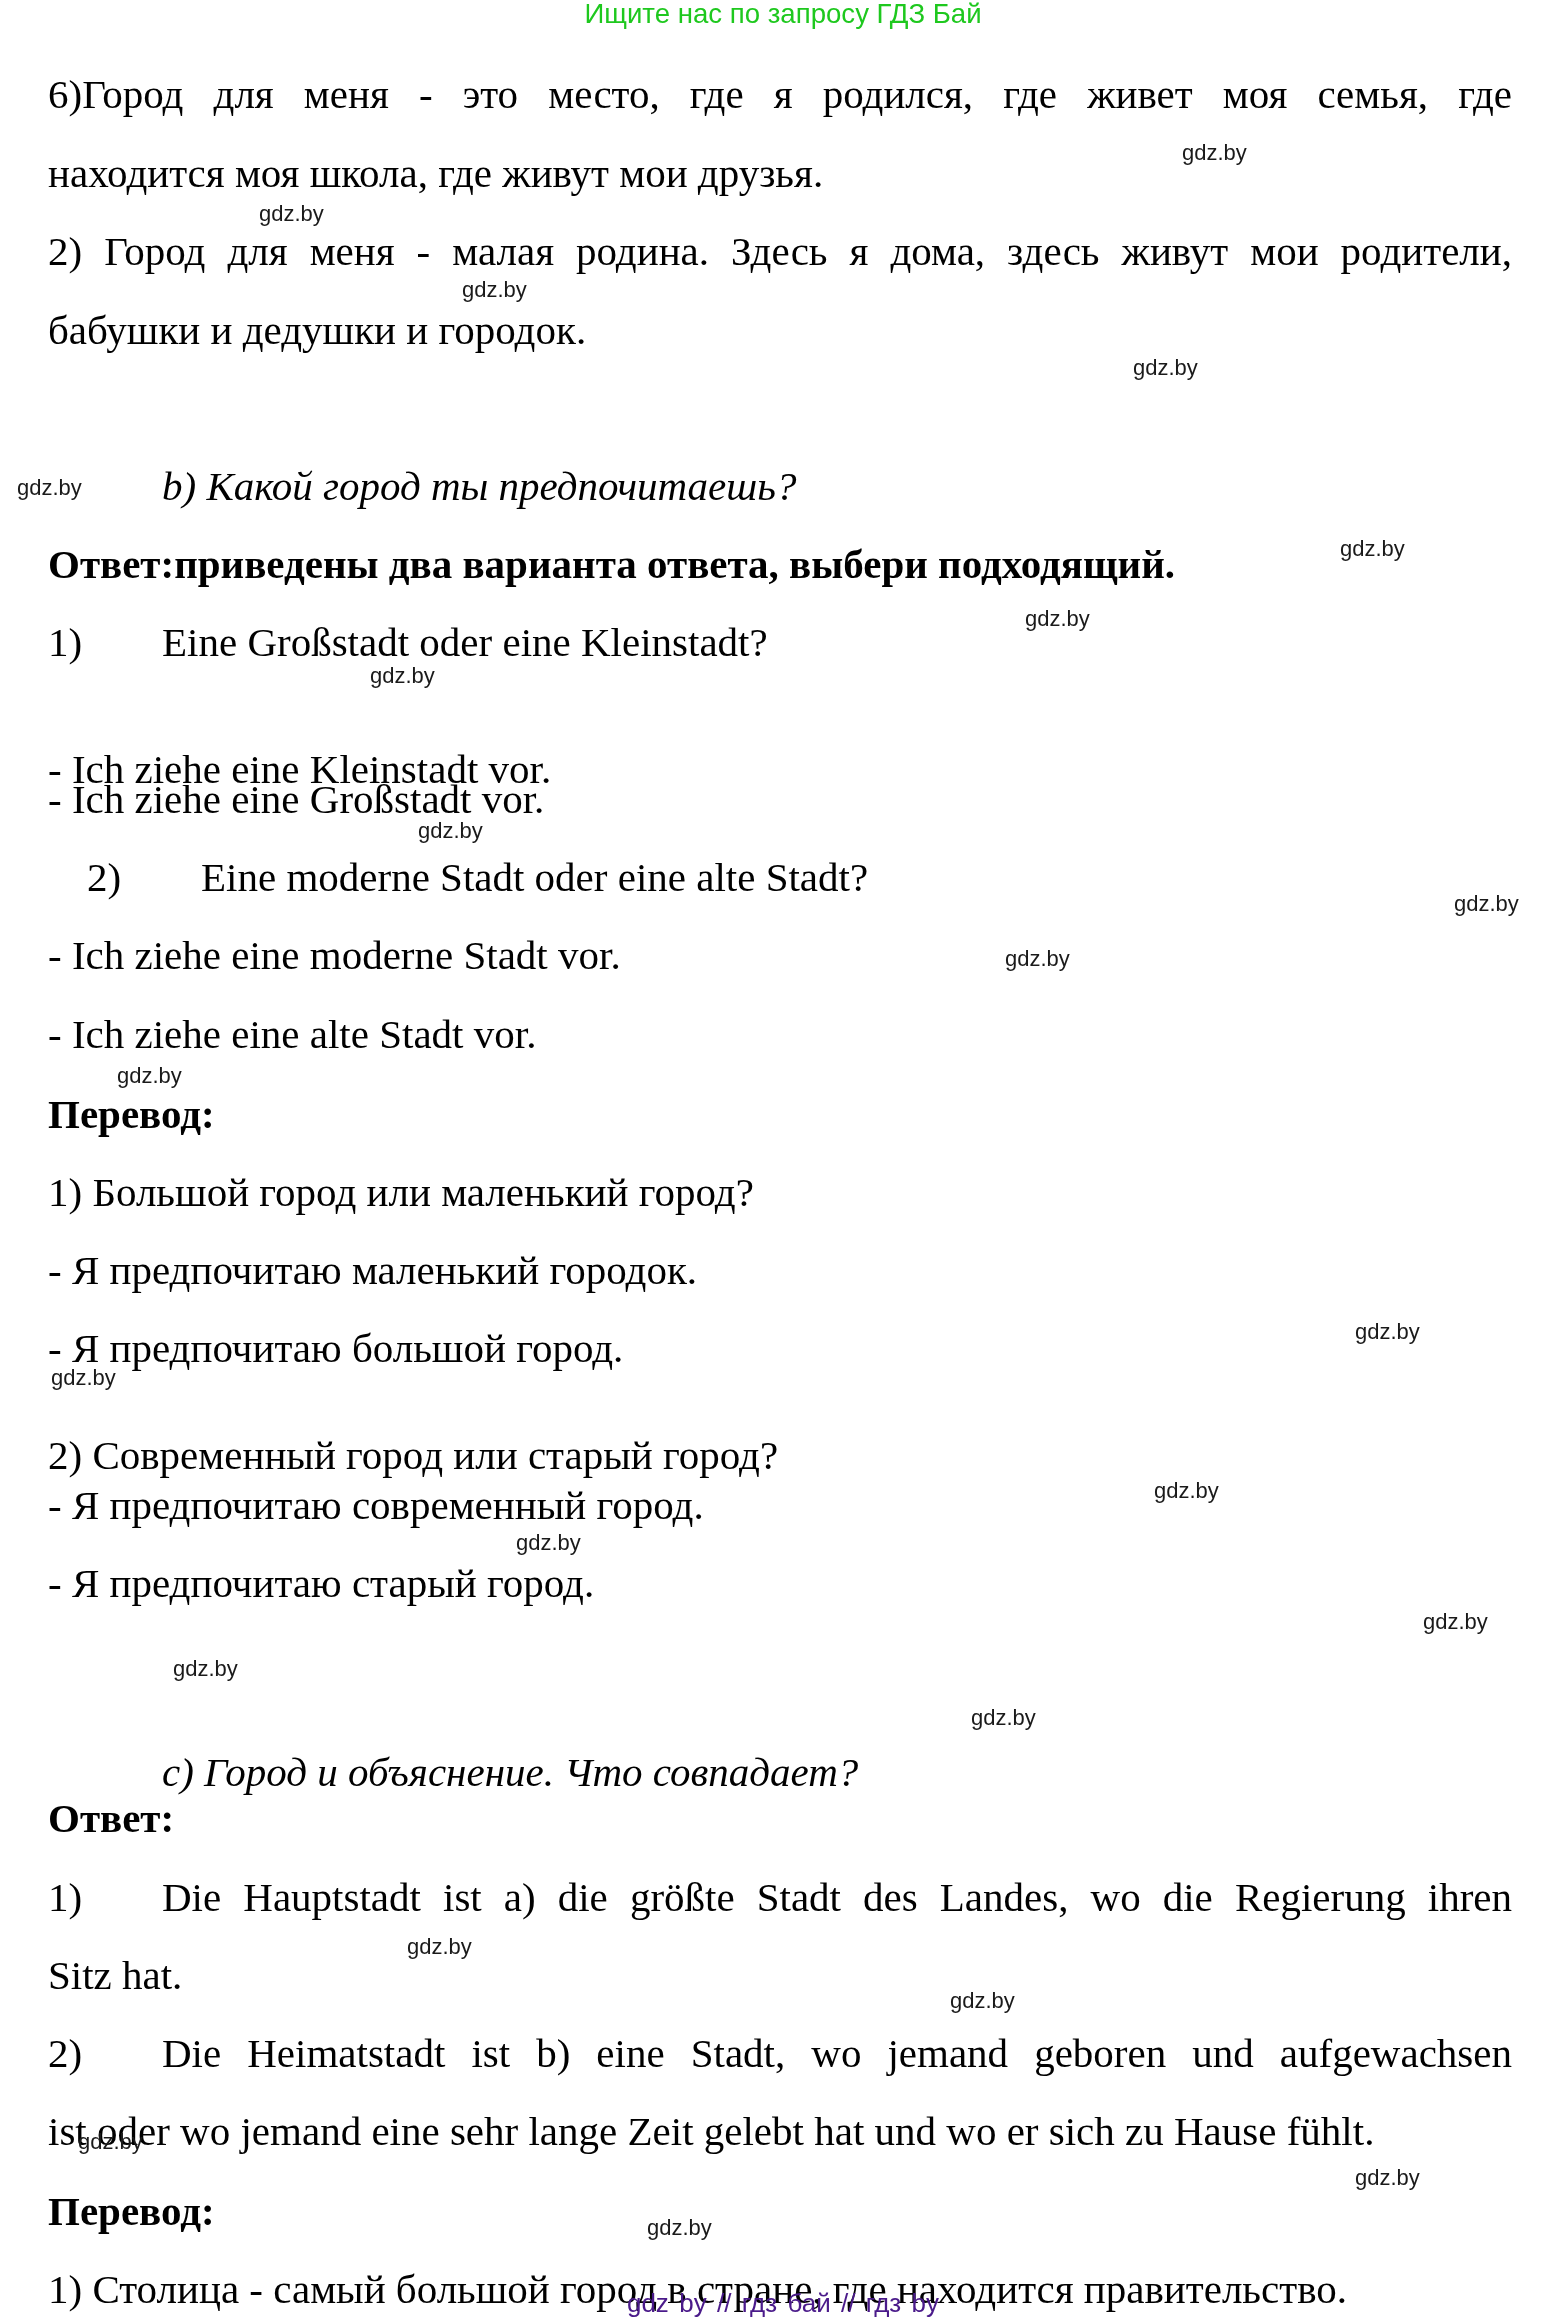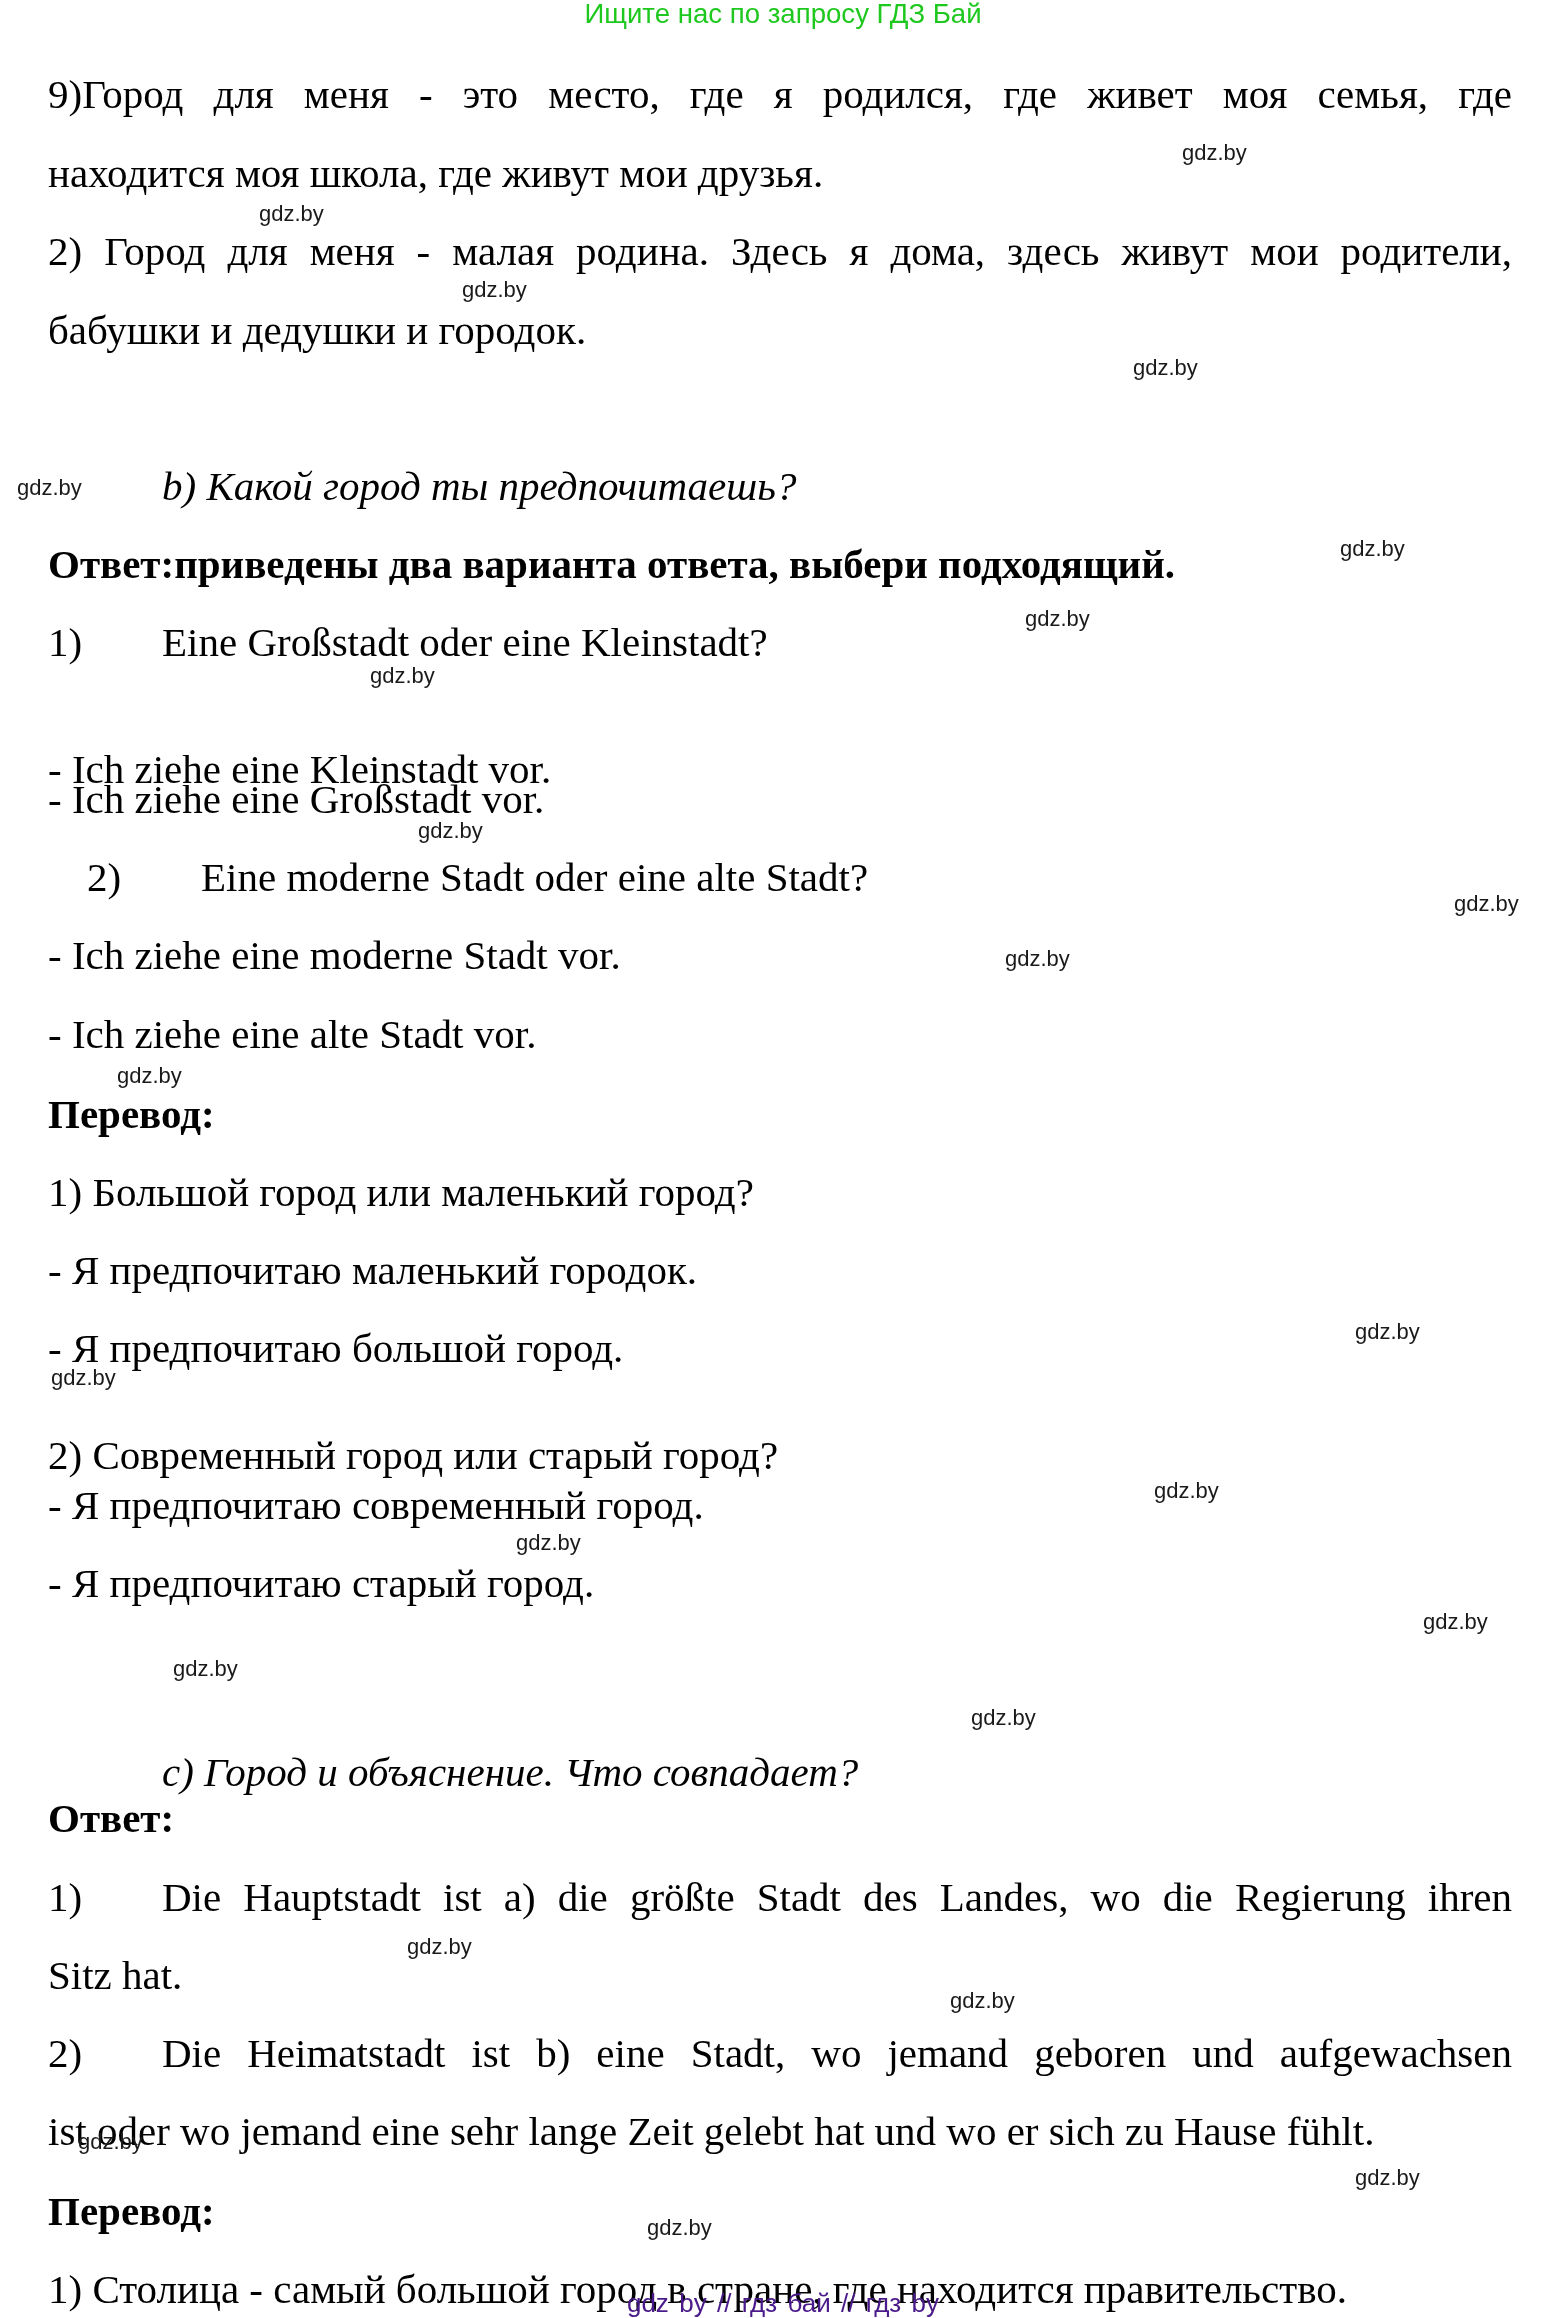--- a/index.html
+++ b/index.html
@@ -26,21 +26,21 @@
   .wm {
     position:absolute; font-family:"Liberation Sans", sans-serif; font-size:22px;
     color:#1a1a1a; line-height:26px; white-space:nowrap;
   }
 </style>
 </head>
 <body>
 
 <div class="header">Ищите нас по запросу ГДЗ Бай</div>
 
-<div class="line justify" style="top:70px;">9)Город для меня - это место, где я родился, где живет моя семья, где</div>
+<div class="line justify" style="top:70px;">6)Город для меня - это место, где я родился, где живет моя семья, где</div>
 <div class="line" style="top:149px;">находится моя школа, где живут мои друзья.</div>
 <div class="line justify" style="top:227px;">2) Город для меня - малая родина. Здесь я дома, здесь живут мои родители,</div>
 <div class="line" style="top:306px;">бабушки и дедушки и городок.</div>
 
 <div class="line italic" style="top:462px; left:162px;">b) Какой город ты предпочитаешь?</div>
 <div class="line bold" style="top:540px;">Ответ:приведены два варианта ответа, выбери подходящий.</div>
 
 <div class="line" style="top:618px;">
   <span class="num">1)</span><span>Eine Großstadt oder eine Kleinstadt?</span>
 </div>

